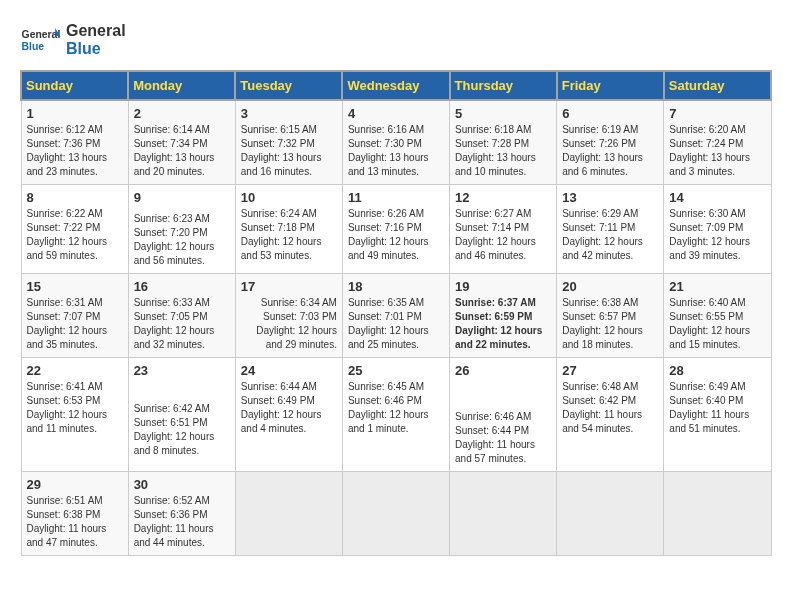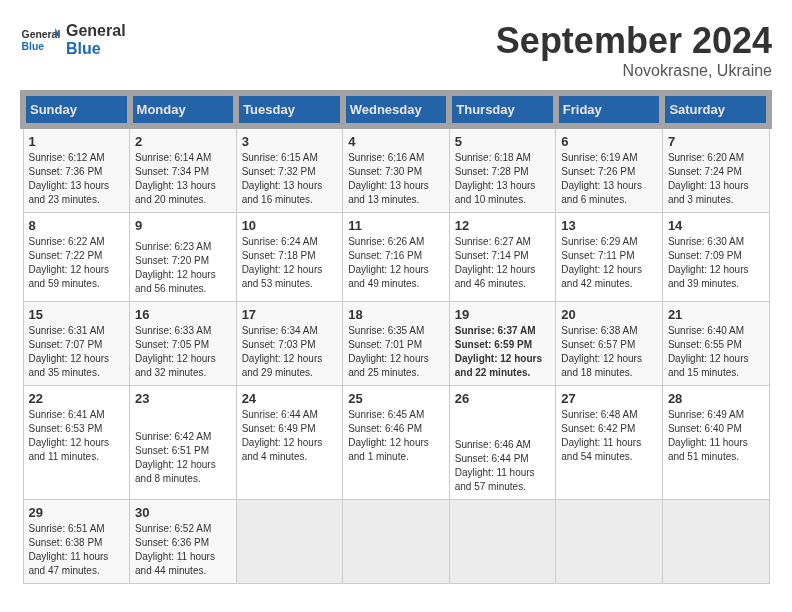--- a/index.html
+++ b/index.html
@@ -37,26 +37,26 @@
       font-size: 16px;
       color: #555;
     }
     table {
       width: 100%;
       border-collapse: collapse;
       table-layout: fixed;
     }
     thead tr th {
       background-color: #2563a8;
-      color: #e5e5e5;
+      color: #fde047;
       font-size: 13px;
       font-weight: bold;
       padding: 6px 4px;
       text-align: left;
-      border: 6px solid #a3a3a3;
+      border: 2px solid #a3a3a3;
     }
     tbody tr td {
       vertical-align: top;
       border: 1px solid #ccc;
       padding: 5px 5px;
       font-size: 10.5px;
       color: #333;
       height: 80px;
       background: #fff;
     }
@@ -87,24 +87,20 @@
     <svg class="logo-icon" viewBox="0 0 50 50" xmlns="http://www.w3.org/2000/svg">
       <text x="2" y="22" font-size="13" font-weight="bold" fill="#333" font-family="Arial">General</text>
       <text x="2" y="38" font-size="13" font-weight="bold" fill="#1a6bb5" font-family="Arial">Blue</text>
       <polygon points="44,10 50,20 44,20" fill="#1a6bb5"></polygon>
     </svg>
     <div style="display:flex;flex-direction:column;line-height:1.2;">
       <span style="font-size:16px;font-weight:bold;color:#333;line-height:1.1;">General</span>
       <span style="font-size:16px;font-weight:bold;color:#1a6bb5;line-height:1.1;">Blue</span>
     </div>
   </div>
-  <div class="title-block">
-    <div class="month-title">September 2024</div>
-    <div class="subtitle">Novokrasne, Ukraine</div>
-  </div>
 </div>
 
 <table>
   <thead>
     <tr id="header-row">
     <th>Sunday</th>
         <th>Monday</th>
         <th>Tuesday</th>
         <th>Wednesday</th>
         <th>Thursday</th>
@@ -225,21 +221,21 @@
         </td>
         <td>
           <span class="day-num">16</span>
           <div class="day-info" style="white-space: pre-line;">Sunrise: 6:33 AM
 Sunset: 7:05 PM
 Daylight: 12 hours
 and 32 minutes.</div>
         </td>
         <td>
           <span class="day-num">17</span>
-          <div class="day-info" style="white-space: pre-line;">Sunrise: 6:34 AM
+          <div class="day-info" style="white-space: pre-line; text-align: right;">Sunrise: 6:34 AM
 Sunset: 7:03 PM
 Daylight: 12 hours
 and 29 minutes.</div>
         </td>
         <td>
           <span class="day-num">18</span>
           <div class="day-info" style="white-space: pre-line;">Sunrise: 6:35 AM
 Sunset: 7:01 PM
 Daylight: 12 hours
 and 25 minutes.</div>

